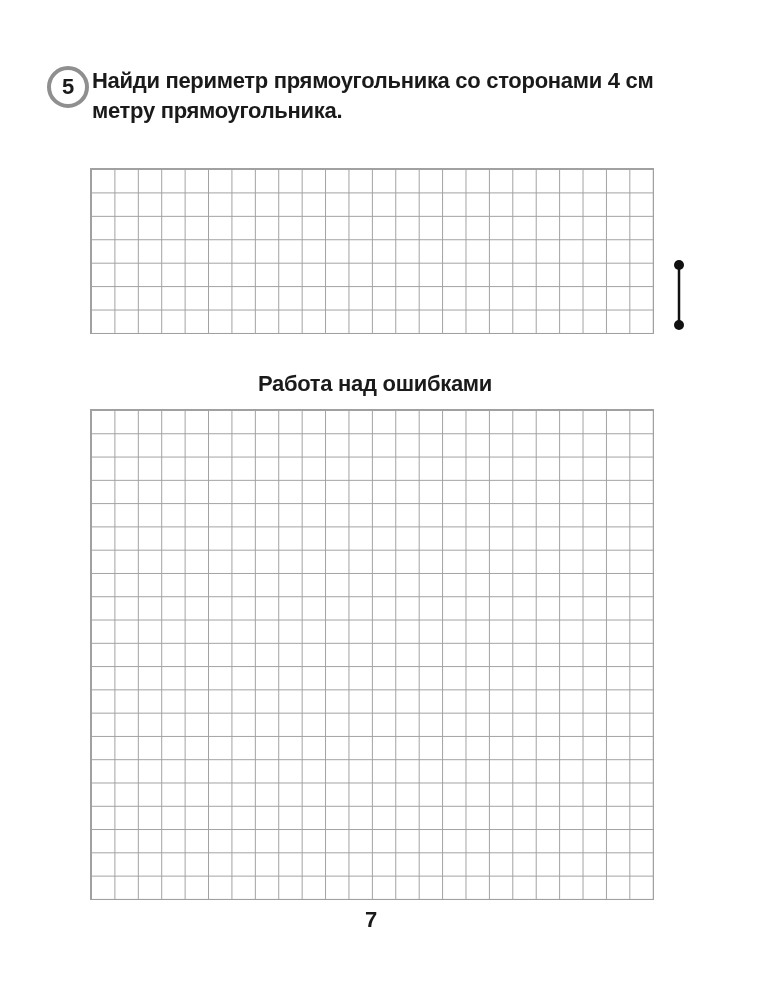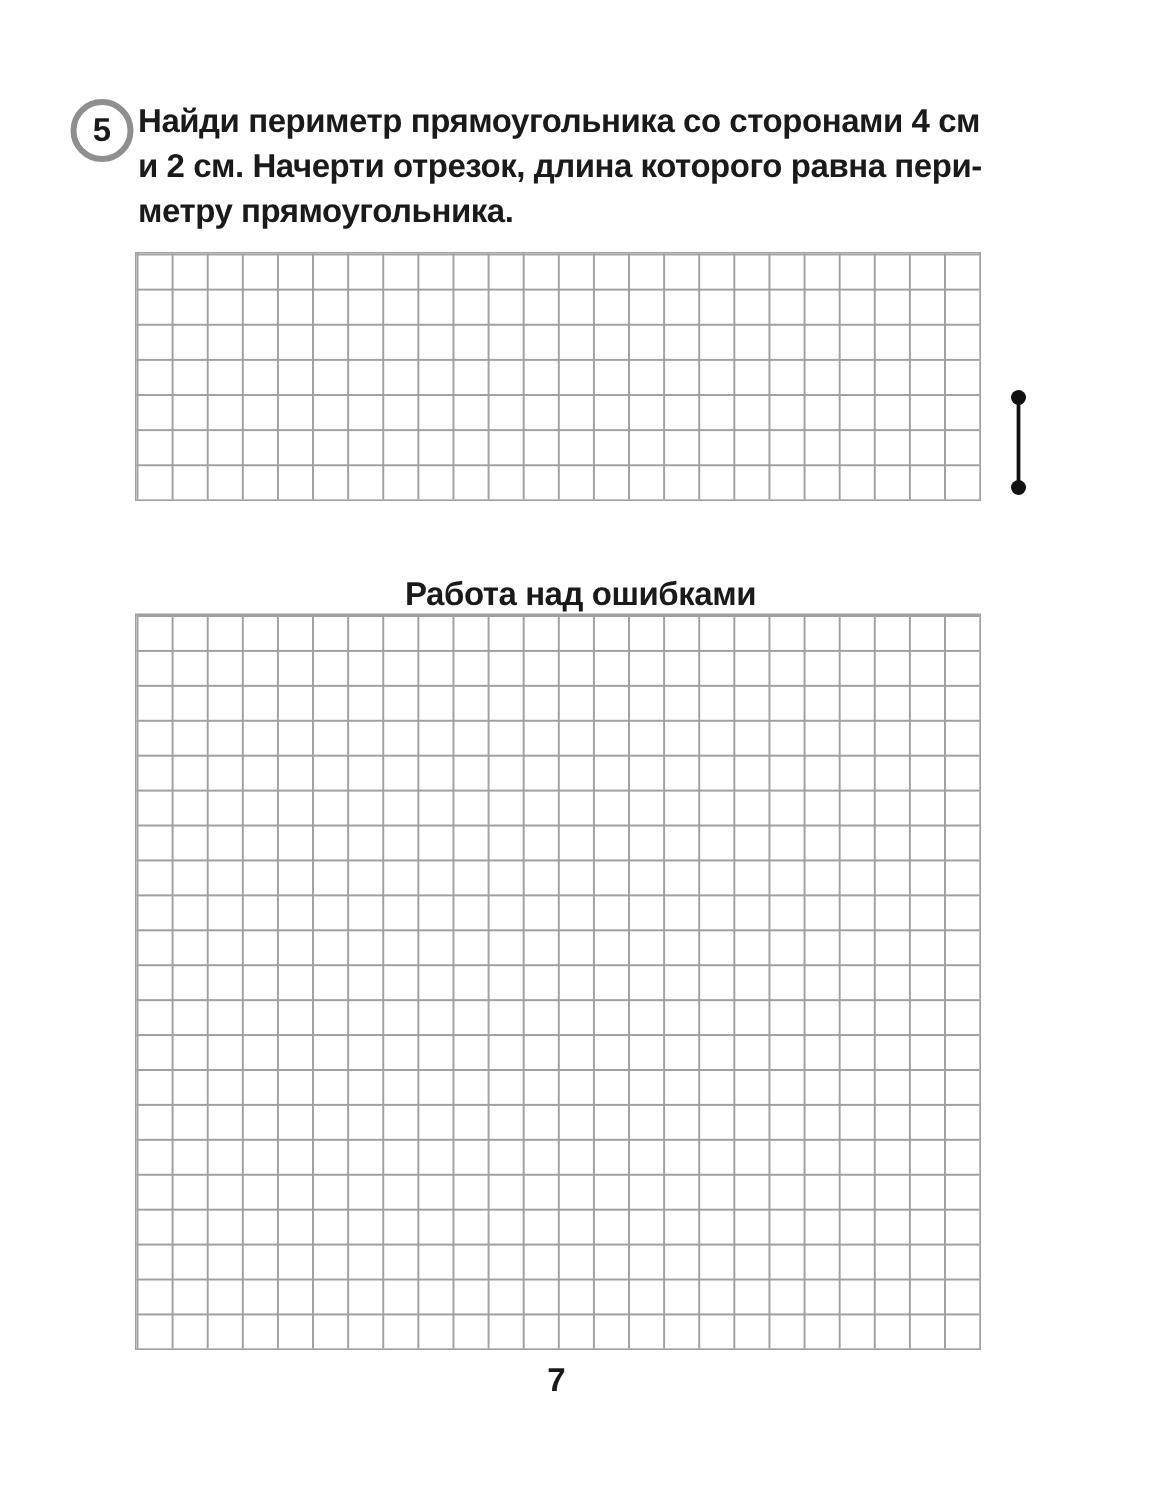--- a/index.html
+++ b/index.html
@@ -39,21 +39,21 @@
   .grid-large { left: 90px; top: 409px; }
   .segment-mark {
     position: absolute;
     left: 672px; top: 257px;
     width: 14px; height: 76px;
   }
   .section-heading {
     position: absolute;
     left: 90px; top: 367px;
     width: 562px;
-    margin: 16px;
+    margin: 4px;
     text-align: center;
     font-size: 22px;
     font-weight: bold;
     letter-spacing: -0.3px;
   }
   .page-number {
     position: absolute;
     left: 90px; top: 907px;
     width: 562px;
     text-align: center;
@@ -65,21 +65,20 @@
 <body>
 
 <div class="page" style="background: rgb(255, 255, 255); color: rgb(26, 26, 26);">
 
   <div class="task-badge" style="border: 4px solid rgb(143, 143, 143); color: rgb(26, 26, 26);">
     <span>5</span>
   </div>
 
   <div class="task-text">
     <span class="line">Найди периметр прямоугольника со сторонами 4 см</span>
-    <span class="line">и 2 см. Начерти отрезок, длина которого равна пери-</span>
     <span class="line">метру прямоугольника.</span>
   </div>
 
   <div class="grid grid-small" style="width: 562px; height: 164px; border: 1px solid rgb(160, 160, 160); background-image: linear-gradient(to right, rgb(160, 160, 160) 1px, transparent 1px), linear-gradient(rgb(160, 160, 160) 1px, transparent 1px); background-size: 23.4167px 23.4286px;"></div>
 
   <svg class="segment-mark" width="14" height="76" viewBox="0 0 14 76">
     <line x1="7" y1="9" x2="7" y2="67" stroke-width="2.5" stroke="#111111"></line>
     <circle cx="7" cy="8" r="5" fill="#111111"></circle>
     <circle cx="7" cy="68" r="5" fill="#111111"></circle>
   </svg>

